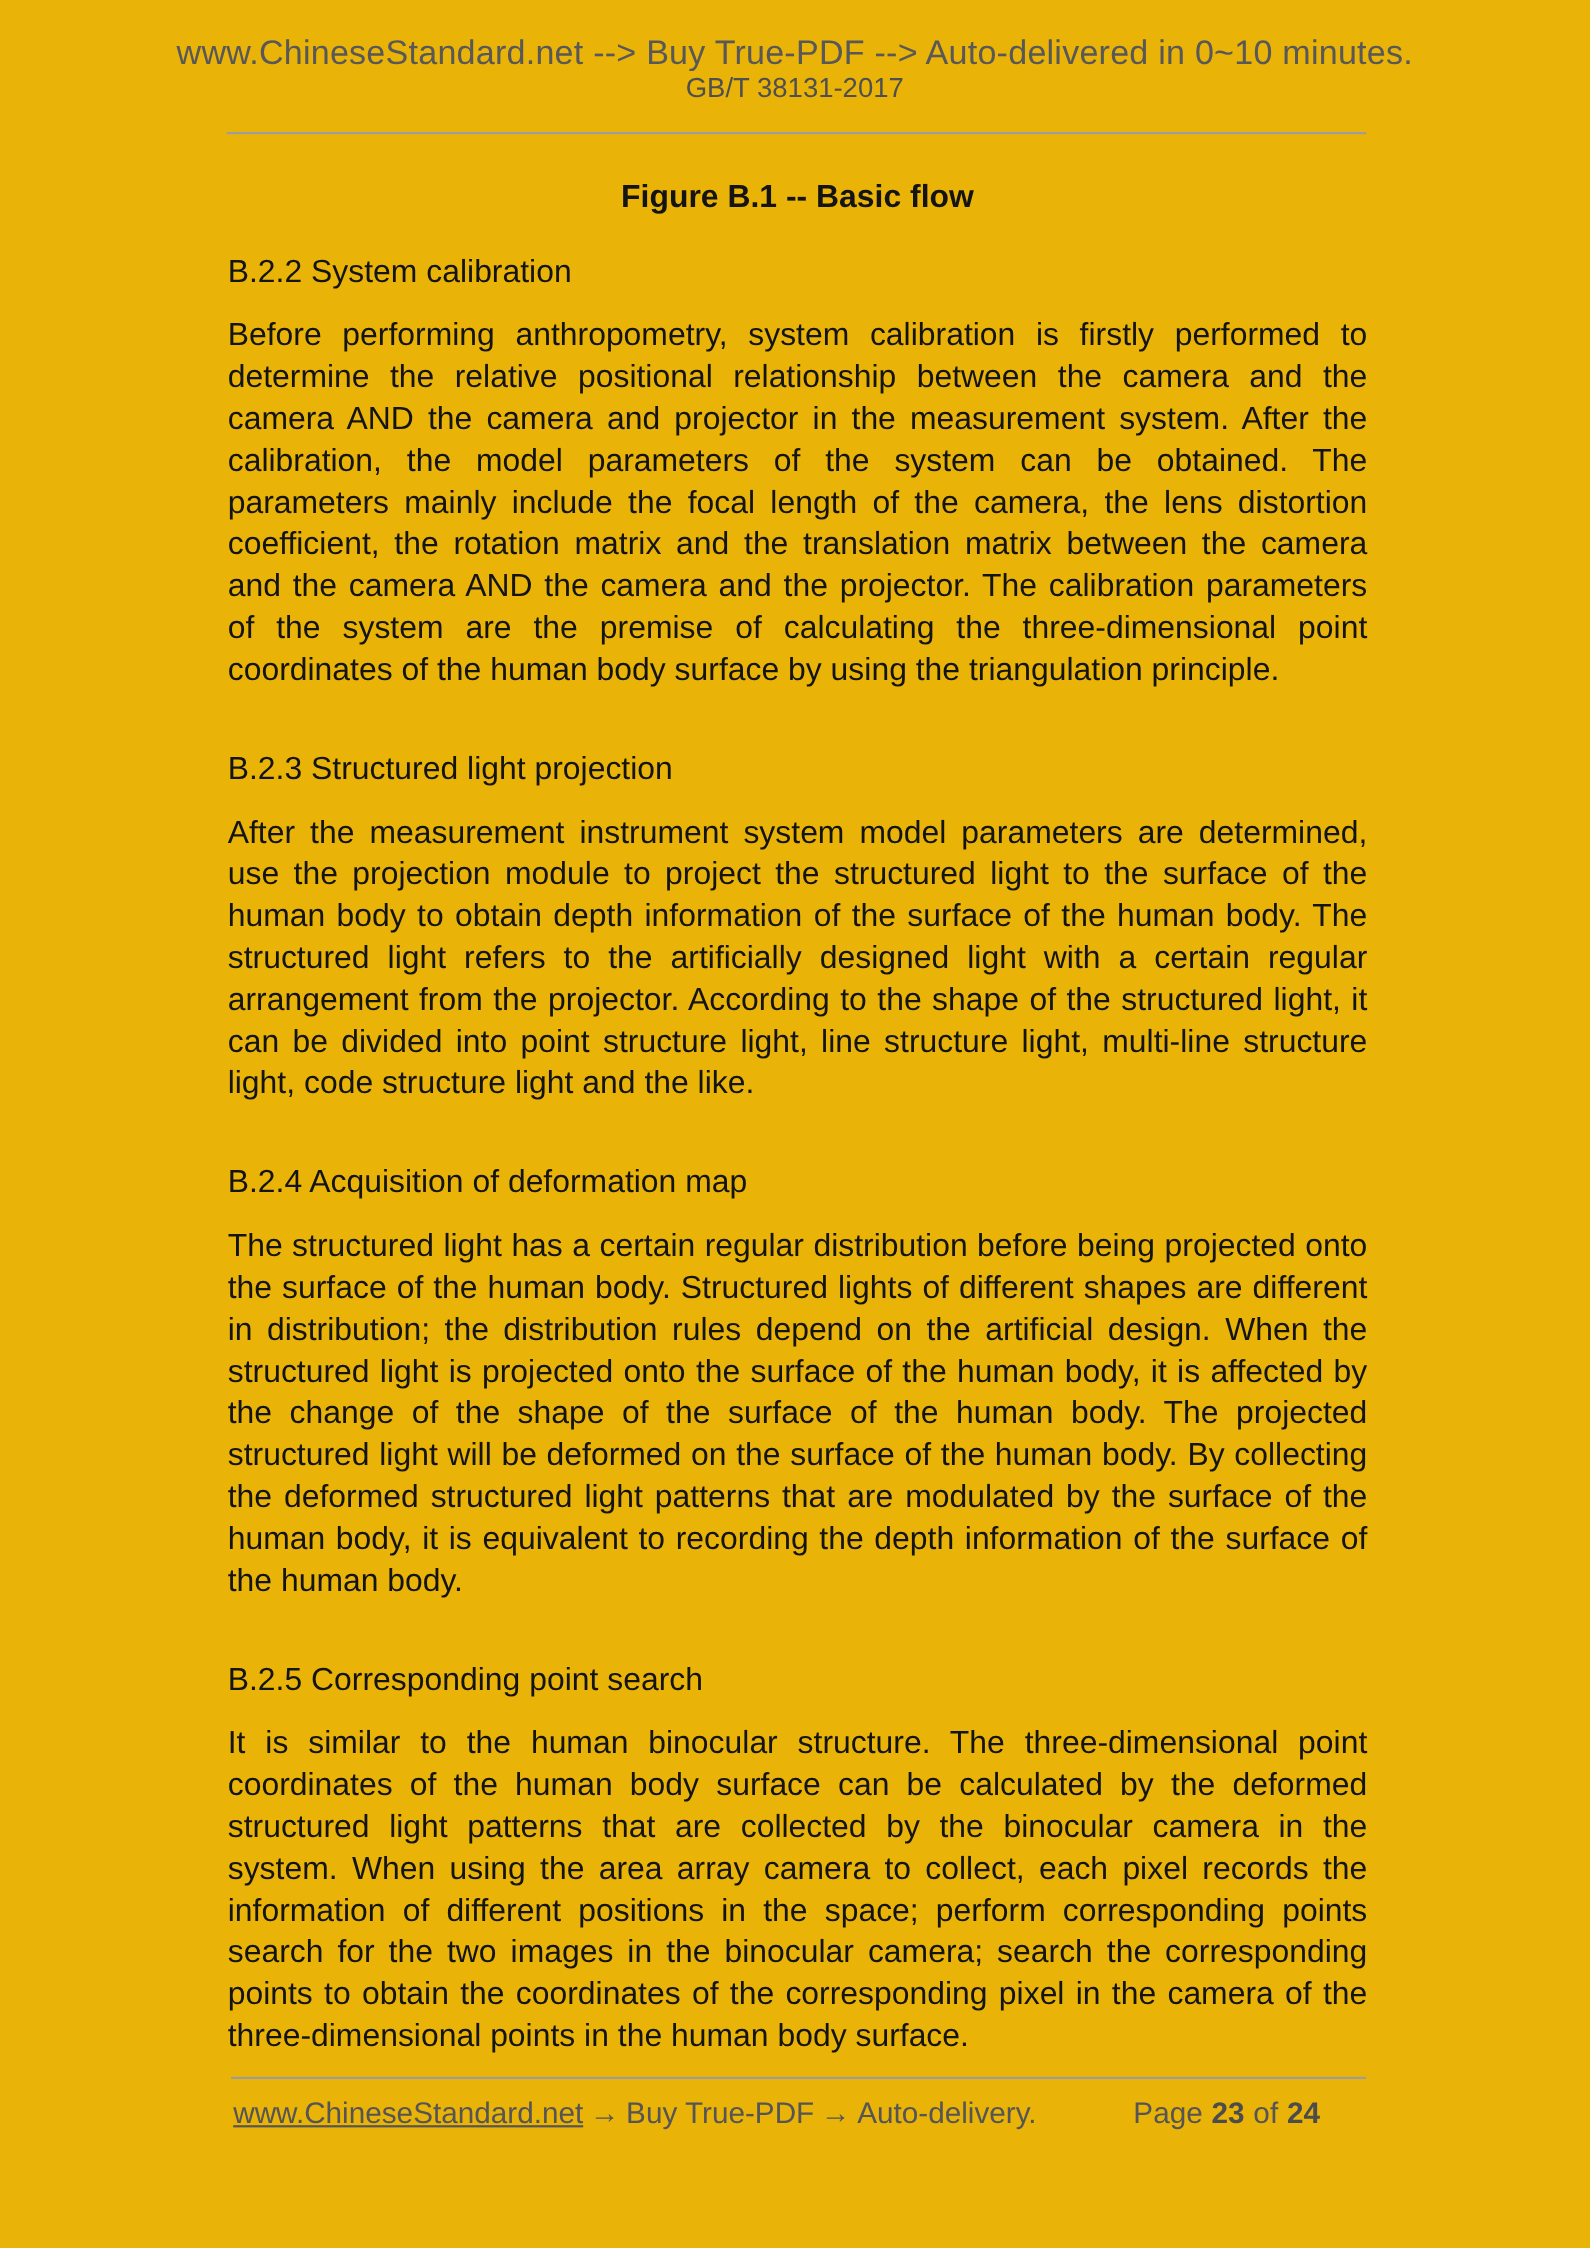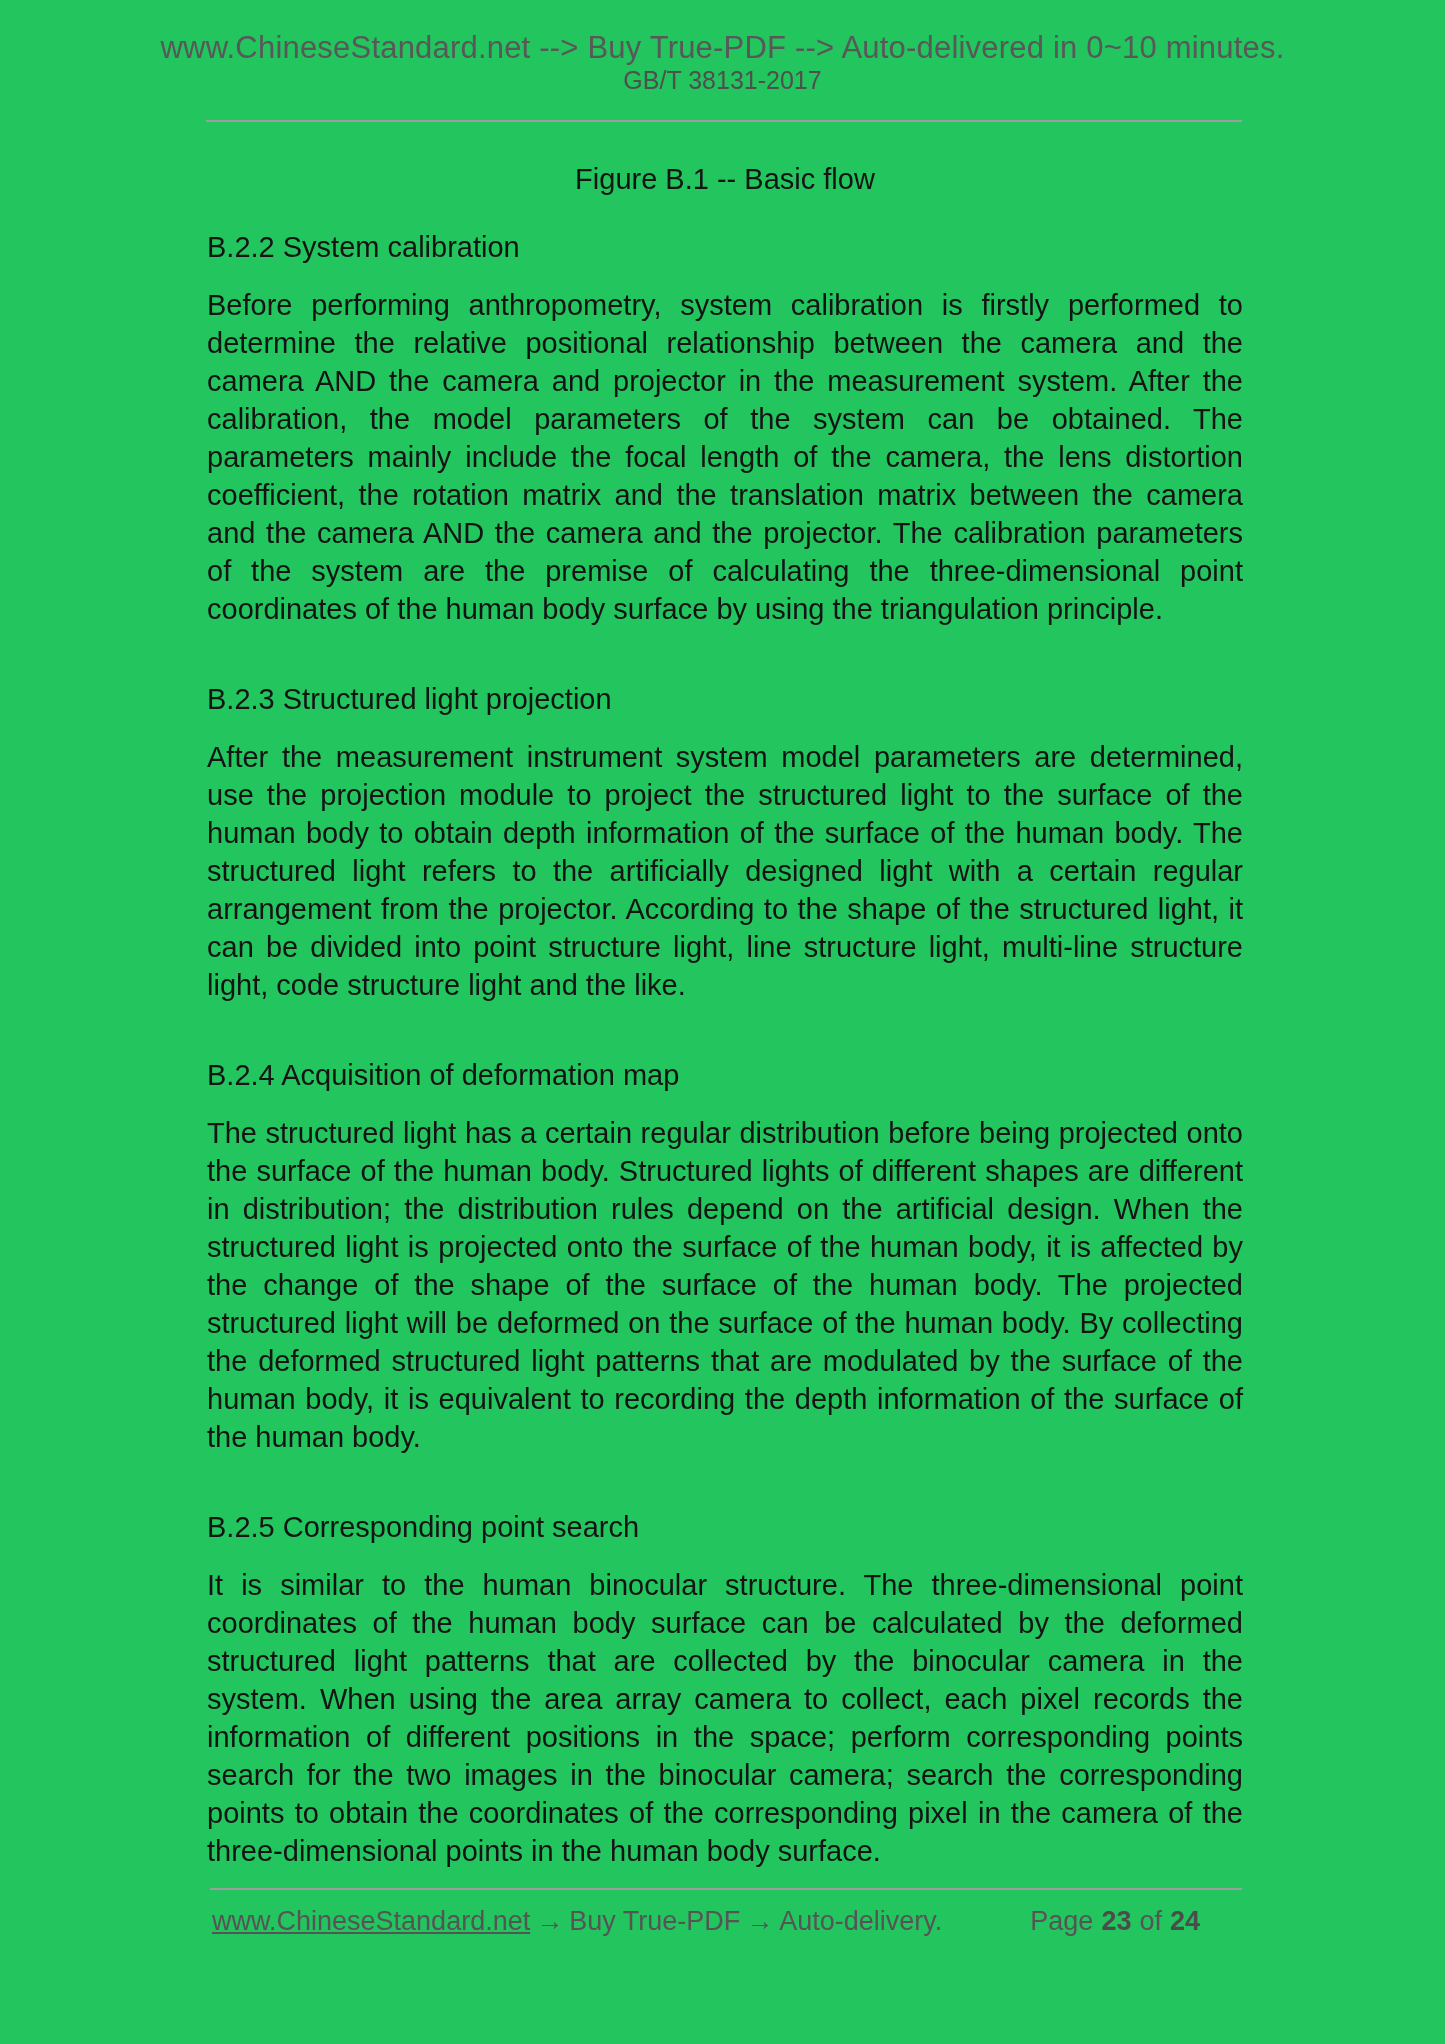--- a/index.html
+++ b/index.html
@@ -7,21 +7,21 @@
   body {
     width: 1445px;
     height: 2044px;
     position: relative;
     font-family: "Liberation Sans", sans-serif;
     overflow: hidden;
   }
   .page {
     position: absolute;
     inset: 0;
-    background: #22c55e;
+    background: #eab308;
   }
   
   .header-promo {
     position: absolute;
     top: 30px; left: 0; right: 0;
     text-align: center;
     font-size: 31px;
     color: #585858;
     letter-spacing: 0.2px;
     white-space: nowrap;
@@ -48,21 +48,21 @@
     top: 140px;
     left: 207px;
     width: 1036px;
     color: #141414;
     font-size: 29px;
     line-height: 38px;
   }
   .doc-title {
     margin-top: 20px;
     text-align: center;
-    font-weight: normal;
+    font-weight: bold;
     font-size: 29px;
   }
   .sec-h {
     font-weight: normal;
     font-size: 29px;
     margin-top: 52px;
   }
   .sec-h.first { margin-top: 30px; }
   .sec-p {
     margin-top: 20px;

